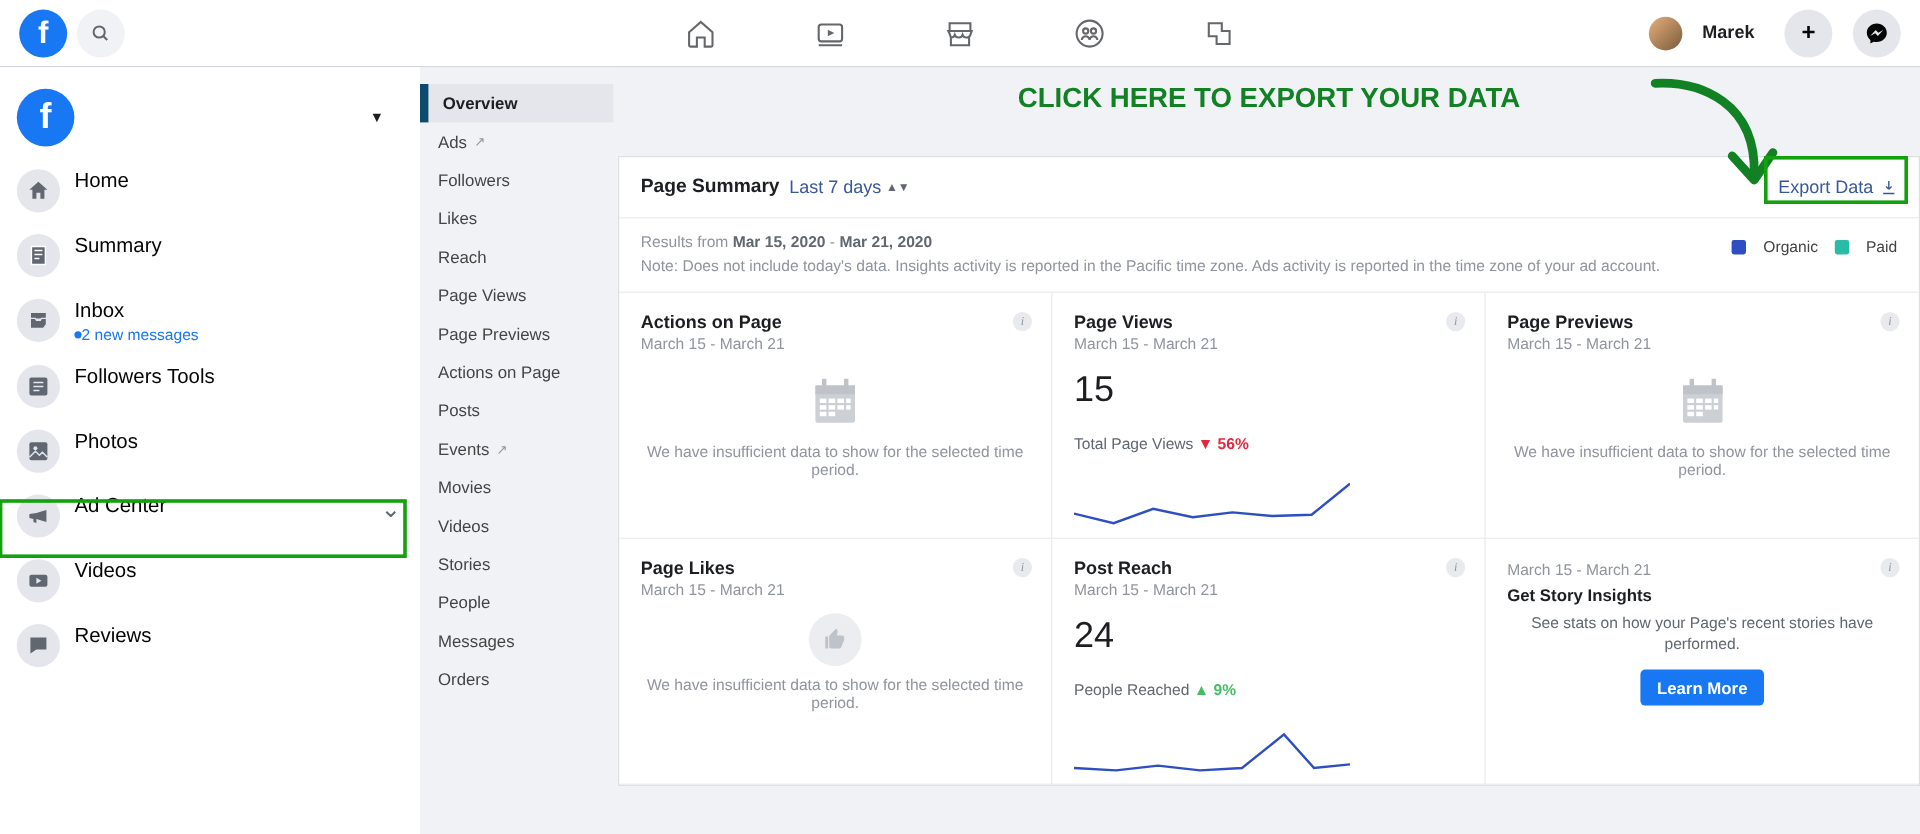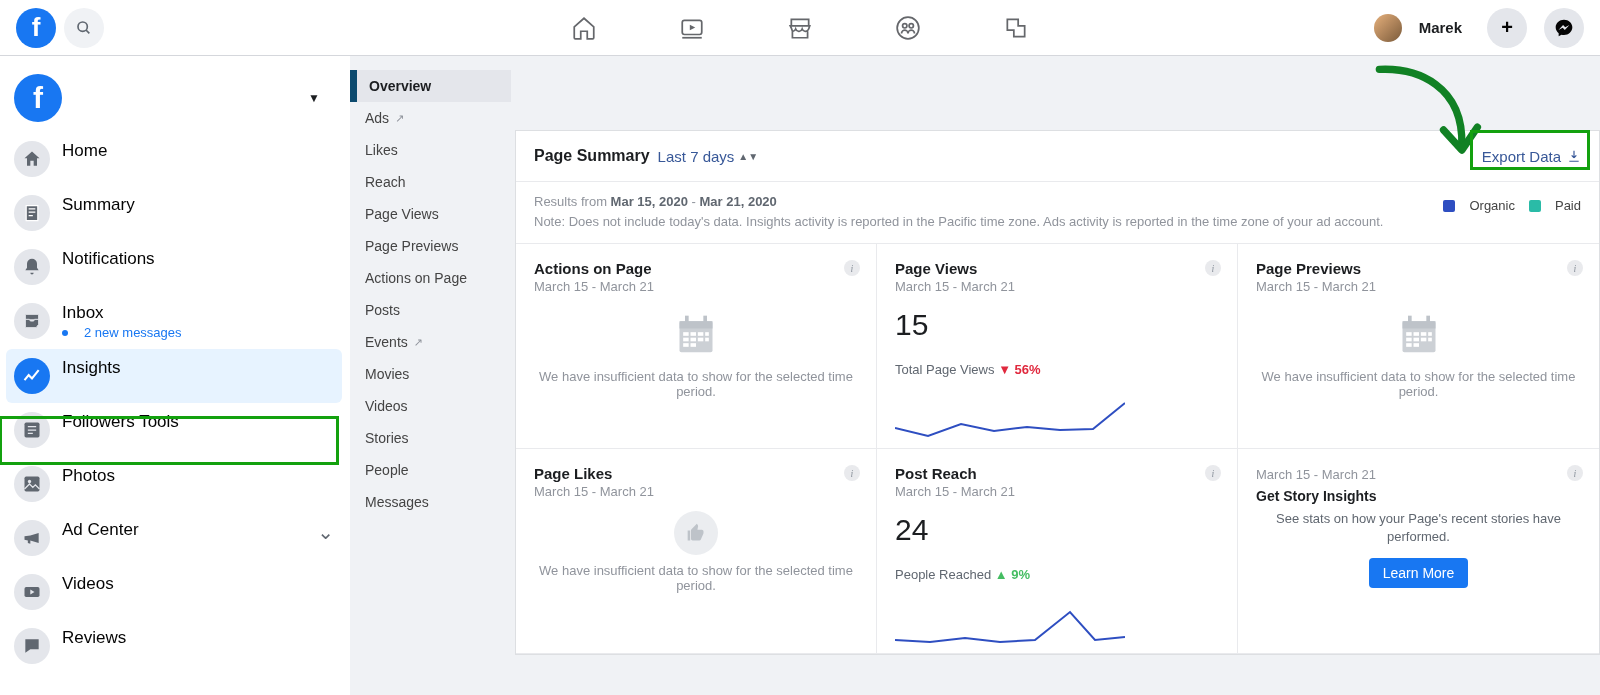--- a/index.html
+++ b/index.html
@@ -21,21 +21,21 @@
   
   
   .left-sidebar { width: 350px; background: #fff; padding: 12px 8px 0 6px; flex-shrink: 0; position: relative; }
   .left-top { display: flex; align-items: center; padding: 6px 8px 10px 8px; }
   .caret-down { margin-left: auto; margin-right: 14px; font-size: 12px; }
   .side-item { display: flex; align-items: flex-start; padding: 9px 8px; border-radius: 6px; gap: 12px; cursor: pointer; }
   .side-item.active { background: #e7f3ff; }
   .side-icon { width: 36px; height: 36px; background: #e4e6eb; border-radius: 50%; display: flex; align-items: center; justify-content: center; color: #606770; flex-shrink: 0; }
   .side-icon.blue { background: #1877f2; color: #fff; }
   .side-item .label { font-size: 17px; font-weight: 500; color: #050505; }
-  .side-item .sub { color: #1877f2; font-size: 13px; margin-top: 2px; display: flex; align-items: center; gap: 16px; }
+  .side-item .sub { color: #1877f2; font-size: 13px; margin-top: 2px; display: flex; align-items: center; gap: 0; }
   .side-item .chev { margin-left: auto; color: #606770; font-size: 20px; }
   .insights-highlight { position: absolute; border: 3px solid #13a10e; left: -1px; width: 340px; height: 49px; top: 360px; pointer-events: none; }
 
   
   .sub-sidebar { width: 165px; background: #f0f2f5; padding: 14px 4px 0 0; flex-shrink: 0; }
   .sub-item { display: flex; align-items: center; padding: 8px 12px; font-size: 14px; color: #444; cursor: pointer; gap: 6px; border-left: 3px solid transparent; }
   .sub-item.selected { background: #e4e6eb; border-left: 7px solid #0c4a6e; color: #1c1e21; font-weight: 600; }
   .ext-ic { font-size: 11px; color: #90949c; }
 
   
@@ -67,21 +67,21 @@
   .stat-value { font-size: 30px; font-weight: 400; margin-top: 14px; }
   .stat-sub { font-size: 13px; color: #606770; margin-top: 20px; }
   .delta-down { color: #e0293e; font-weight: 600; }
   .delta-up { color: #45bd62; font-weight: 600; }
   .empty-ctr { text-align: center; padding-top: 18px; color: #90949c; font-size: 13px; }
   .empty-ctr svg { margin-bottom: 10px; }
   .spark { margin-top: 18px; }
   .like-circle { width: 44px; height: 44px; border-radius: 50%; background: #ebedf0; display: flex; align-items: center; justify-content: center; margin: 12px auto 8px auto; color: #bec3c9; }
   .story-txt { text-align: center; color: #606770; font-size: 13px; margin-top: 6px; line-height: 1.4; }
   .story-title { text-align: left; font-weight: 700; font-size: 14px; margin-top: 6px; }
-  .learn-btn { background: #1877f2; color: #fff; border: none; border-radius: 4px; padding: 7px 14px; font-weight: 400; font-size: 14px; display: block; margin: 12px auto 0 auto; cursor: pointer; }
+  .learn-btn { background: #1877f2; color: #fff; border: none; border-radius: 4px; padding: 7px 14px; font-weight: 700; font-size: 14px; display: block; margin: 12px auto 0 auto; cursor: pointer; }
 </style>
 </head>
 <body>
 
 <div class="topbar">
   <div class="fb-logo">f</div>
   <div class="search-btn">
     <svg width="16" height="16" viewBox="0 0 24 24" fill="none" stroke="currentColor" stroke-width="2.5">
         <circle cx="10" cy="10" r="7"></circle>
         <line x1="20" y1="20" x2="15" y2="15"></line>
@@ -152,47 +152,31 @@
       <div class="side-icon">
           <svg width="20" height="20" viewBox="0 0 24 24" fill="currentColor">
             <path d="M5 3h14v18H5zM8 7h8M8 11h8M8 15h5" stroke="#fff" stroke-width="1.5"></path>
           </svg>
         </div>
       <span class="label">Summary</span>
     </div>
     <div class="side-item">
       <div class="side-icon">
           <svg width="20" height="20" viewBox="0 0 24 24" fill="currentColor">
-            <path d="M12 2a6 6 0 00-6 6v5l-2 3h16l-2-3V8a6 6 0 00-6-6zM10 19a2 2 0 004 0z"></path>
-          </svg>
-        </div>
-      <span class="label">Notifications</span>
-    </div>
-    <div class="side-item">
-      <div class="side-icon">
-          <svg width="20" height="20" viewBox="0 0 24 24" fill="currentColor">
             <path d="M4 4h16v12l-3 4H4zM4 10h5l1 2h4l1-2h5" stroke="#e4e6eb" stroke-width="1.2" fill="currentColor"></path>
           </svg>
         </div>
       <div>
         <div class="label">Inbox</div>
         <div class="sub">
             <span style="width:6px;height:6px;background:#1877f2;border-radius:50%"></span>
             <span>2 new messages</span>
           </div>
       </div>
     </div>
-    <div class="side-item active">
-      <div class="side-icon blue">
-          <svg width="20" height="20" viewBox="0 0 24 24" fill="none" stroke="#fff" stroke-width="2.5">
-            <path d="M3 17l5-6 4 4 8-10"></path>
-          </svg>
-        </div>
-      <span class="label">Insights</span>
-    </div>
     <div class="side-item">
       <div class="side-icon">
           <svg width="20" height="20" viewBox="0 0 24 24" fill="currentColor">
             <rect x="3" y="3" width="18" height="18" rx="2"></rect>
             <path d="M7 8h10M7 12h10M7 16h6" stroke="#e4e6eb" stroke-width="1.5"></path>
           </svg>
         </div>
       <span class="label">Followers Tools</span>
     </div>
     <div class="side-item">
@@ -236,20 +220,23 @@
 
   <div class="sub-sidebar">
     <div class="sub-item selected">
         <span>Overview</span>
       </div>
     <div class="sub-item">
         <span>Ads</span>
         <span class="ext-ic">↗</span>
       </div>
     <div class="sub-item">
+        <span>Followers</span>
+      </div>
+    <div class="sub-item">
         <span>Likes</span>
       </div>
     <div class="sub-item">
         <span>Reach</span>
       </div>
     <div class="sub-item">
         <span>Page Views</span>
       </div>
     <div class="sub-item">
         <span>Page Previews</span>
@@ -272,23 +259,27 @@
       </div>
     <div class="sub-item">
         <span>Stories</span>
       </div>
     <div class="sub-item">
         <span>People</span>
       </div>
     <div class="sub-item">
         <span>Messages</span>
       </div>
+    <div class="sub-item">
+        <span>Orders</span>
+      </div>
   </div>
 
   <div class="main-wrap">
+    <div class="annotation">CLICK HERE TO EXPORT YOUR DATA</div>
     <svg class="arrow-svg" viewBox="0 0 120 130" fill="none" stroke="#118124" stroke-width="8" stroke-linecap="round">
       <path d="M8 12 C 50 10, 100 30, 98 95"></path>
       <path d="M78 78 L98 100 L115 75" stroke-linejoin="round"></path>
     </svg>
     <div class="export-highlight"></div>
 
     <div class="content">
       <div class="white-card">
         <div class="summary-head">
           <span class="title">Page Summary</span>

